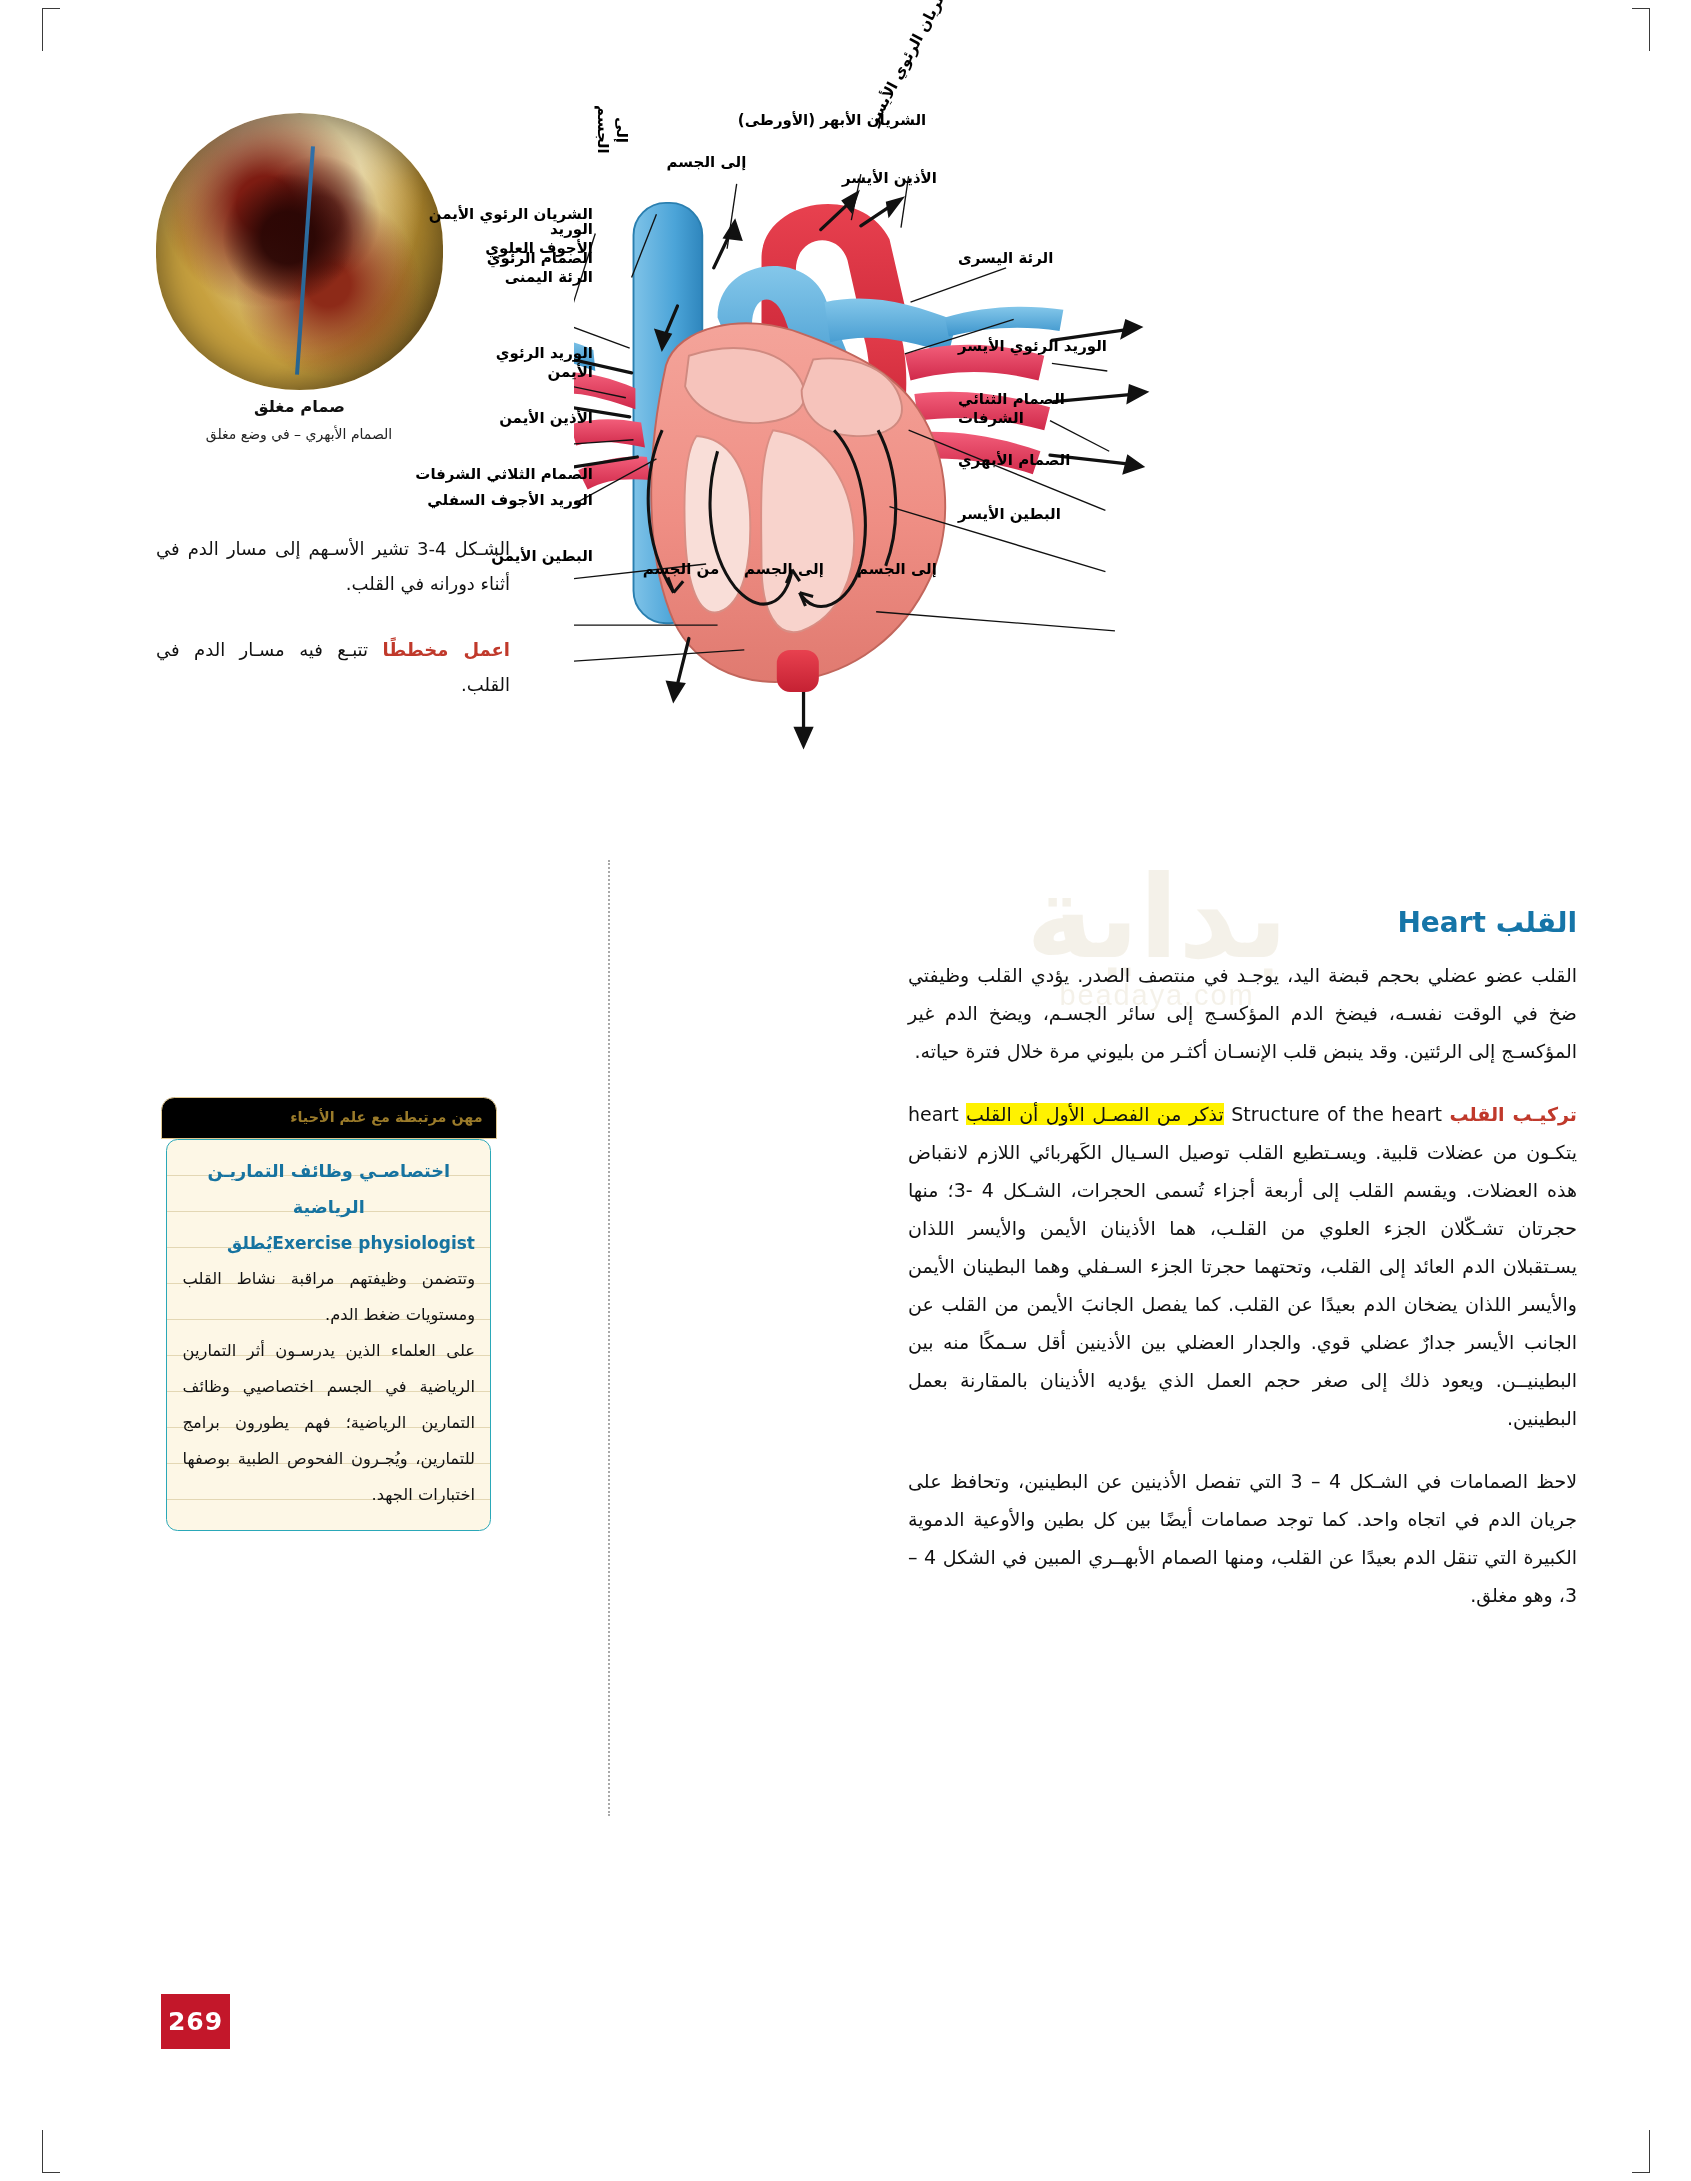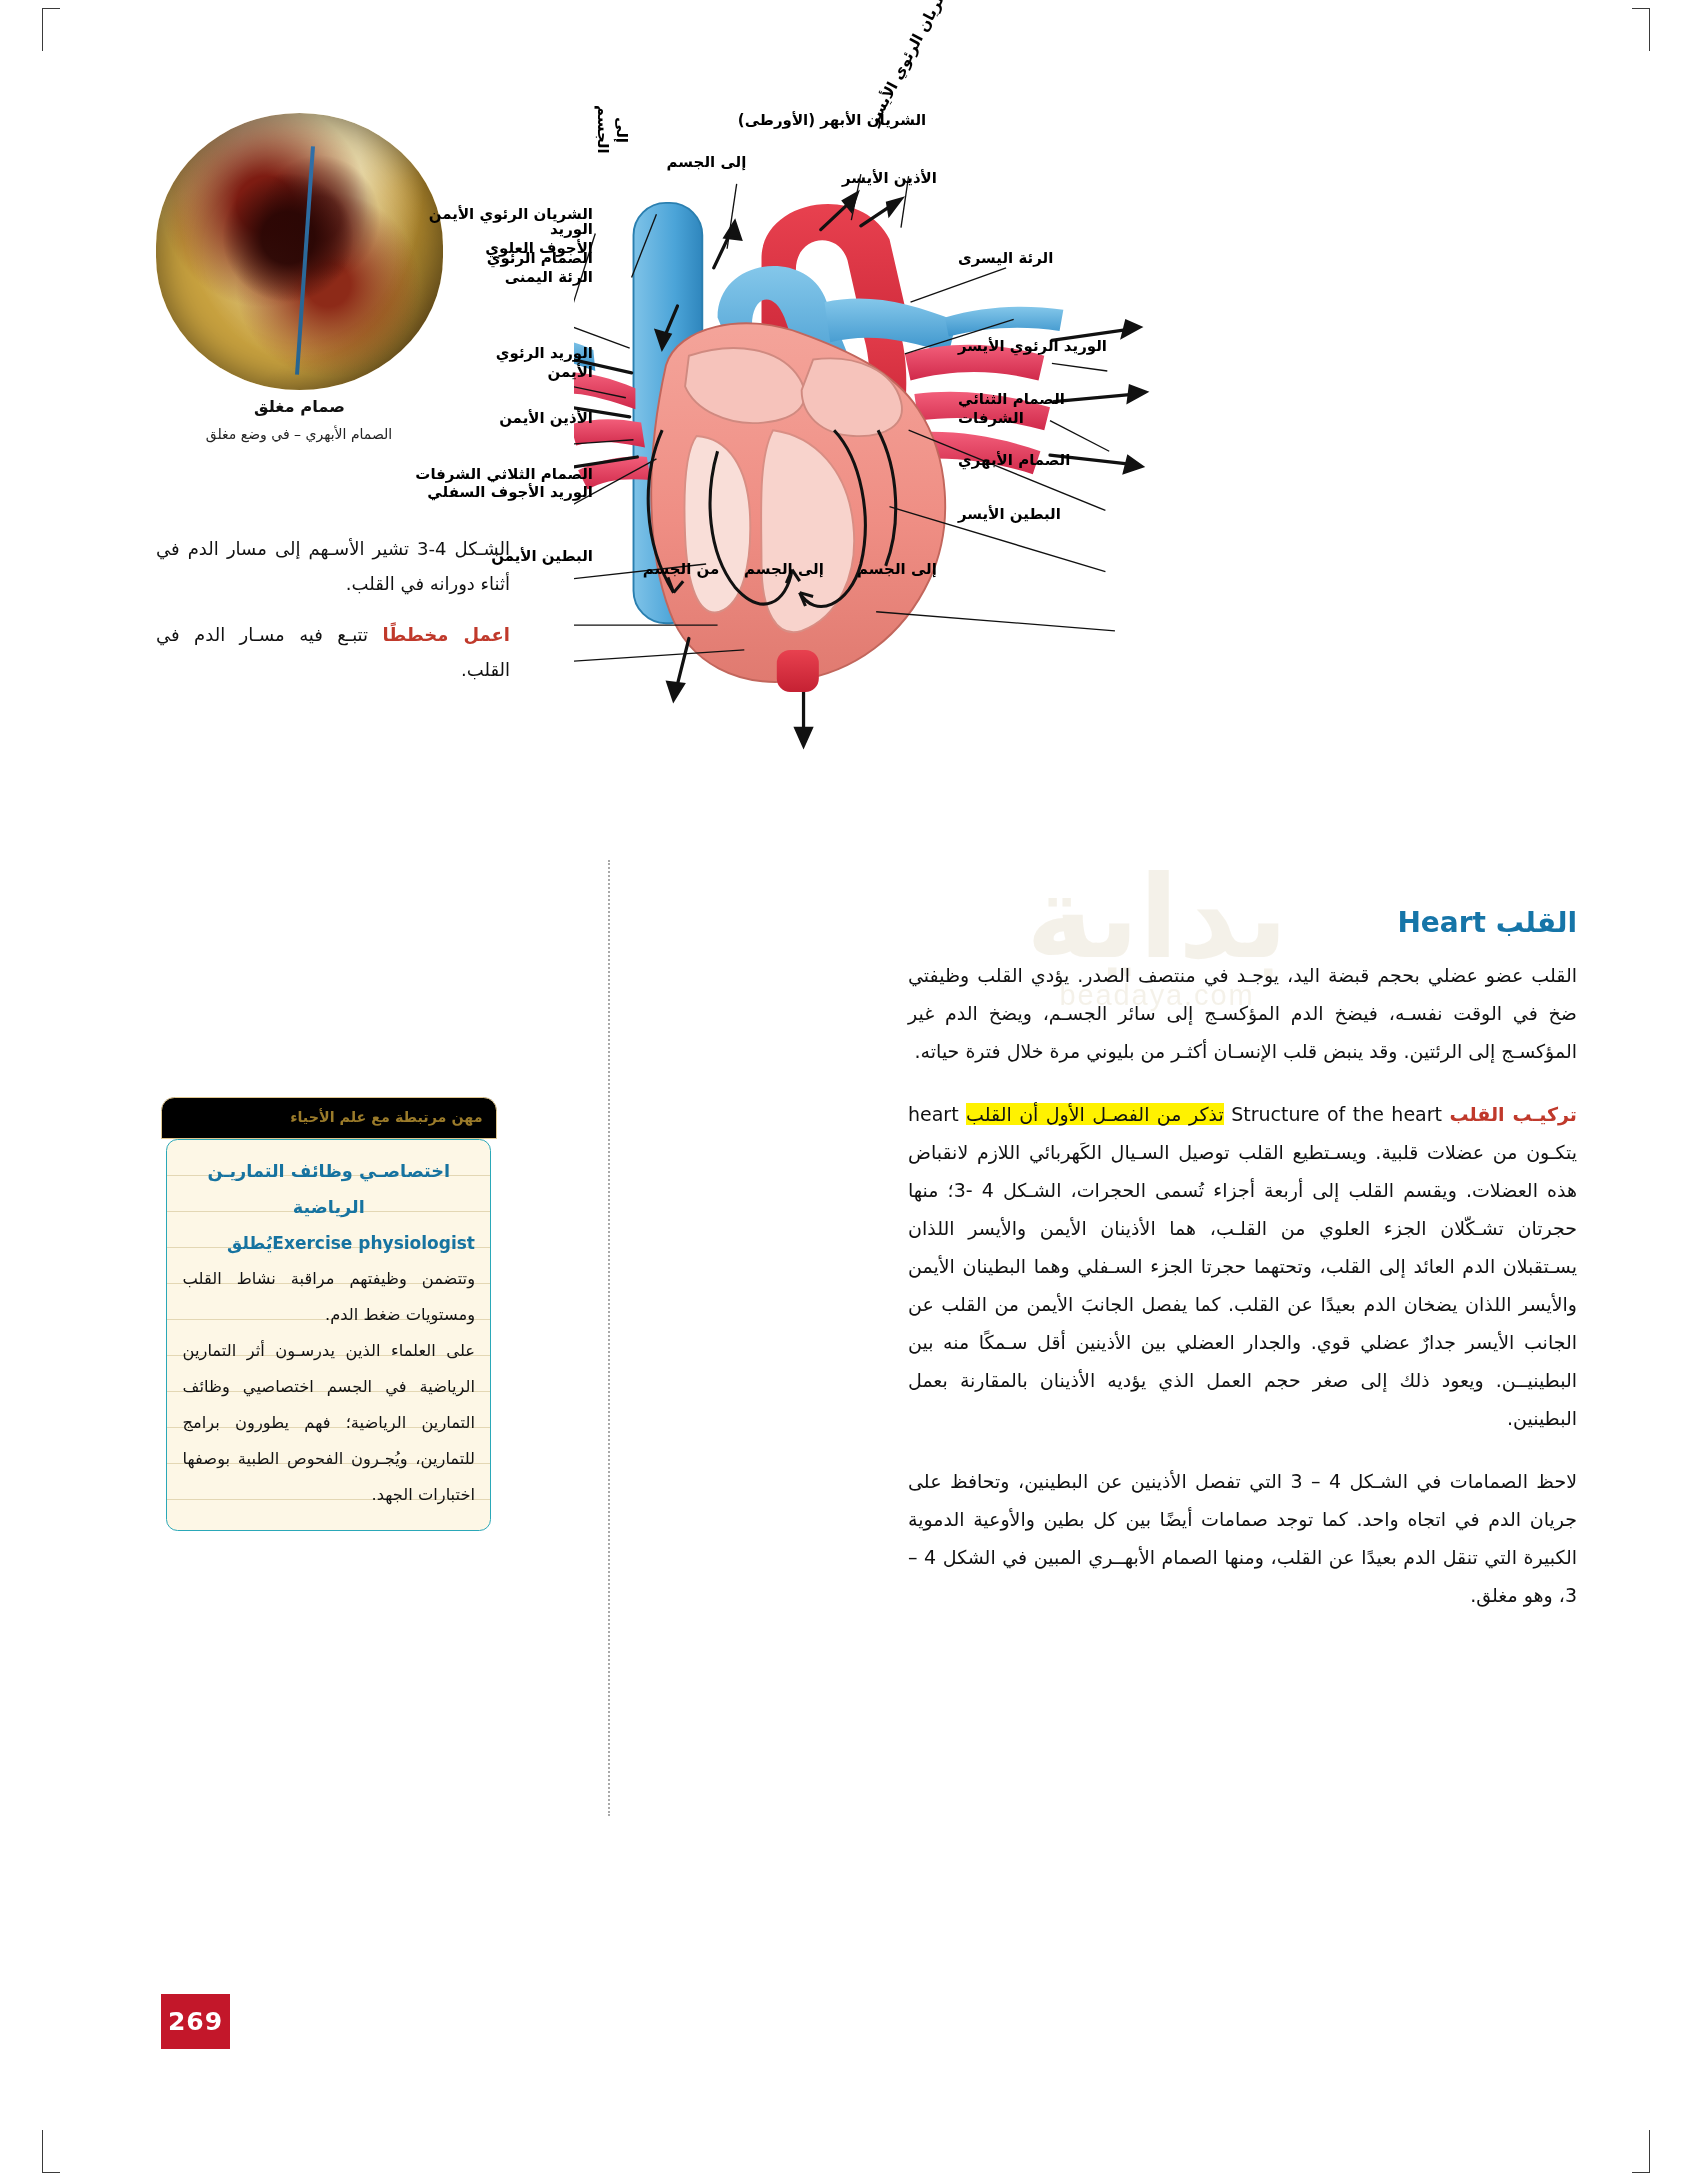--- a/index.html
+++ b/index.html
@@ -139,21 +139,21 @@
     top: 531px;
     width: 354px;
     font-size: 18px;
     line-height: 1.95;
     text-align: justify;
     color: #111;
   }
   .task-line {
     position: absolute;
     left: 156px;
-    top: 617px;
+    top: 632px;
     width: 354px;
     font-size: 18px;
     line-height: 1.95;
     text-align: justify;
     color: #111;
   }
   .task-line .hl { color: #c0392b; font-weight: bold; }
 
   
   .answer-red {
@@ -510,21 +510,21 @@
     <div class="lbl r" style="left:-182px; top:153px; width:201px;">الرئة اليمنى</div>
     <div class="lbl l" style="left:336px; top:134px; width:220px;">الرئة اليسرى</div>
     <div class="lbl l" style="left:336px; top:222px; width:229px;">الوريد الرئوي الأيسر</div>
     <div class="lbl r" style="left:-191px; top:229px; width:210px;">الوريد الرئوي
 الأيمن</div>
     <div class="lbl l" style="left:336px; top:275px; width:210px;">الصمام الثنائي
 الشرفات</div>
     <div class="lbl r" style="left:-182px; top:294px; width:201px;">الأذين الأيمن</div>
     <div class="lbl l" style="left:336px; top:336px; width:210px;">الصمام الأبهري</div>
     <div class="lbl r" style="left:-201px; top:350px; width:220px;">الصمام الثلاثي الشرفات</div>
-    <div class="lbl r" style="left:-201px; top:368px; width:220px;">الوريد الأجوف السفلي</div>
+    <div class="lbl r" style="left:-201px; top:376px; width:220px;">الوريد الأجوف السفلي</div>
     <div class="lbl l" style="left:336px; top:390px; width:201px;">البطين الأيسر</div>
     <div class="lbl r" style="left:-182px; top:432px; width:201px;">البطين الأيمن</div>
     <div class="lbl c" style="left:40px; top:445px; width:134px;">من الجسم</div>
     <div class="lbl c" style="left:143px; top:445px; width:134px;">إلى الجسم</div>
     <div class="lbl c" style="left:256px; top:445px; width:134px;">إلى الجسم</div>
   </div>
 
   <div class="page-num">269</div>
 
 </div>

